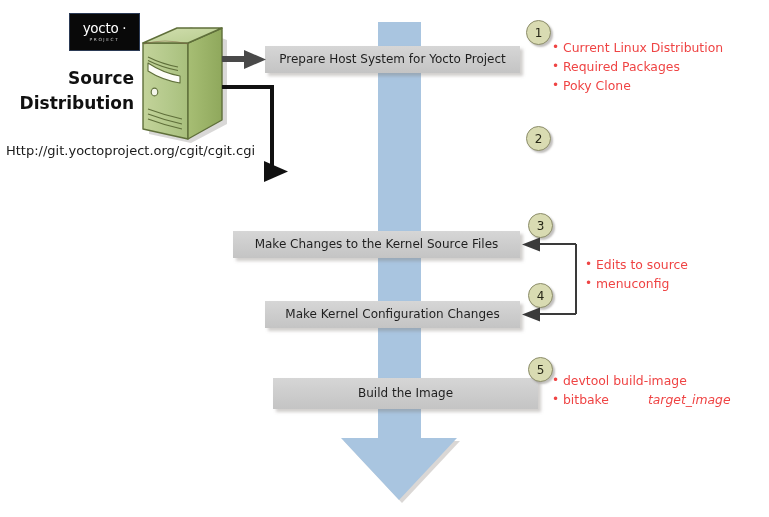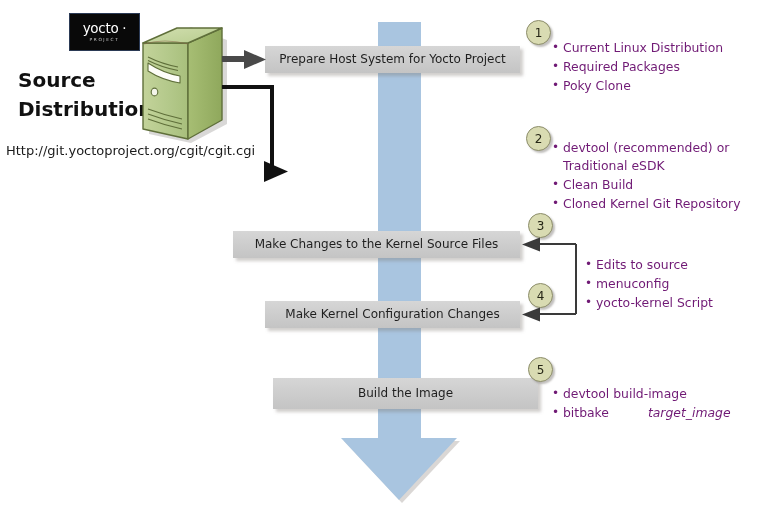--- a/index.html
+++ b/index.html
@@ -97,21 +97,21 @@
   #circle2 { left: 526px; top: 126px; }
   #circle3 { left: 528px; top: 213px; }
   #circle4 { left: 528px; top: 283px; }
   #circle5 { left: 528px; top: 357px; }
 
   
   .note-list {
     position: absolute;
     font-size: 12.4px;
     line-height: 1.45;
-    color: #701a75;
+    color: #ef4444;
     z-index: 4;
   }
   .note-list ul {
     margin: 0;
     padding: 0 0 0 13px;
     list-style: none;
   }
   .note-list li {
     position: relative;
     margin: 0 0 1px 0;
@@ -120,21 +120,21 @@
   .note-list li::before {
     content: "\2022";
     position: absolute;
     left: -11px;
     top: 0;
     font-size: 12px;
   }
   #notes1 { left: 550px; top: 39px;  width: 215px; }
   #notes2 { left: 550px; top: 139px; width: 215px; }
   #notes3 { left: 583px; top: 256px; width: 180px; }
-  #notes5 { left: 550px; top: 385px; width: 215px; }
+  #notes5 { left: 550px; top: 372px; width: 215px; }
   .ital { font-style: italic; margin-left: 35px; }
 
   
   #yocto-logo {
     position: absolute;
     left: 69px;
     top: 13px;
     width: 69px;
     height: 36px;
     background: #090909;
@@ -156,22 +156,22 @@
     font-size: 4.3px;
     letter-spacing: 1.6px;
     margin-top: 2px;
     line-height: 1;
   }
   #source-label {
     position: absolute;
     left: 18px;
     top: 66px;
     width: 116px;
-    text-align: left;
-    font-size: 20px;
+    text-align: right;
+    font-size: 17px;
     font-weight: bold;
     line-height: 1.45;
     color: #111111;
     z-index: 4;
   }
   #repo-url {
     position: absolute;
     left: 6px;
     top: 143px;
     font-size: 13px;
@@ -293,33 +293,25 @@
   <div class="step-circle" id="circle5">5</div>
 
   <div class="note-list" id="notes1">
     <ul>
       <li>Current Linux Distribution</li>
       <li>Required Packages</li>
       <li>Poky Clone</li>
     </ul>
   </div>
 
-  <div class="note-list" id="notes2">
-    <ul>
-      <li>devtool (recommended) or Traditional eSDK</li>
-      <li>Clean Build</li>
-      <li>Cloned Kernel Git Repository</li>
-    </ul>
-  </div>
 
   <div class="note-list" id="notes3">
     <ul>
       <li>Edits to source</li>
       <li>menuconfig</li>
-      <li>yocto-kernel Script</li>
     </ul>
   </div>
 
   <div class="note-list" id="notes5">
     <ul>
       <li>devtool build-image</li>
       <li><span>bitbake </span><span class="ital">target_image</span></li>
     </ul>
   </div>
 

